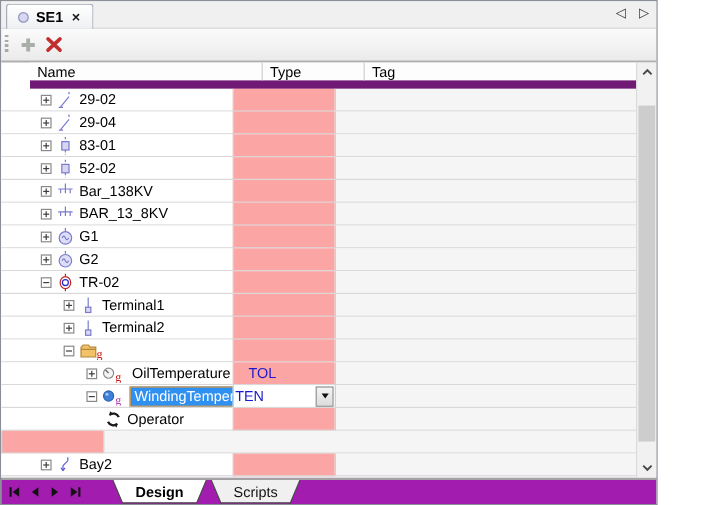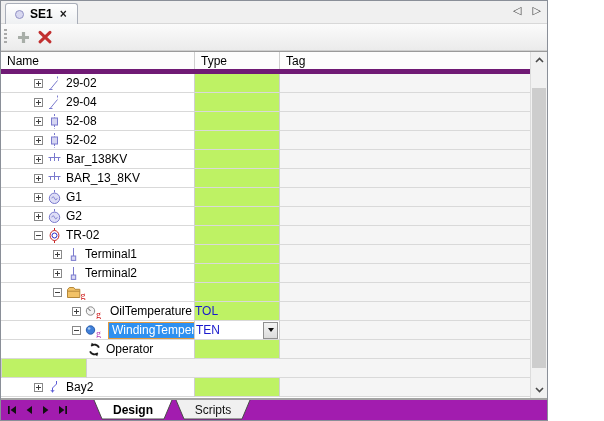--- a/index.html
+++ b/index.html
@@ -24,30 +24,30 @@
   
   .toolbar { height:27px; background:linear-gradient(#fbfbfb,#ebebeb); border-bottom:1px solid #cfcfcf;
              display:flex; align-items:center; padding-left:3px; }
   .grip { width:3px; height:16px; margin-right:5px;
           background:repeating-linear-gradient(#a9a9a9 0 2px, transparent 2px 4px); }
   .tool-btn { width:22px; height:22px; display:flex; align-items:center; justify-content:center; }
 
   
   .grid { flex:1; background:#fff; border-top:1px solid #9b9b9b; position:relative; overflow:hidden; }
   .grid-inner { position:absolute; left:0; top:0; right:17px; bottom:0; }
-  .ghead { height:22px; display:flex; background:#fdfdfd; border-bottom:5px solid #701a75; }
+  .ghead { height:22px; display:flex; background:#fdfdfd; border-bottom:7px solid #701a75;margin-left:24px; }
   .ghead .hc { display:flex; align-items:center; padding-left:6px; }
   .hc-name { width:193px; }
   .hc-type { width:85px; border-left:1px solid #cfcfcf; padding-left:5px; }
   .hc-tag  { flex:1;     border-left:1px solid #cfcfcf; padding-left:5px;text-align:right; }
 
   .row { height:19px; display:flex; align-items:stretch; }
   .cell { border-bottom:1px solid #d9d9d9; display:flex; align-items:center; }
   .cell-name { width:193px; background:#fff; overflow:hidden; white-space:nowrap; }
-  .cell-type { width:85px; background:#bef264; border-left:1px solid #cfcfcf; padding-left:0; }
+  .cell-type { width:85px; background:#fca5a5; border-left:1px solid #cfcfcf; padding-left:12px; }
   .cell-tag  { flex:1;    background:#f5f5f5; border-left:1px solid #cfcfcf; }
   .type-text { color:var(--type-text); }
 
   .expander { width:9px; height:9px; min-width:9px; border:1px solid #898989; background:#fff; position:relative; }
   .expander::before { content:''; position:absolute; left:1px; right:1px; top:3px; height:1px; background:#3f3f3f; }
   .expander.plus::after { content:''; position:absolute; top:1px; bottom:1px; left:3px; width:1px; background:#3f3f3f; }
   .tree-icon { margin-left:4px; display:flex; align-items:center; }
   .row-label { margin-left:4px; }
   .row-label.selected { flex:1; margin-right:1px; background:var(--sel-bg); color:var(--sel-text);
                         border:1px solid var(--sel-border); height:17px; display:flex; align-items:center;
@@ -148,21 +148,21 @@
           </div>
           <div class="row">
             <div class="cell cell-name">
               <span class="expander plus" style="margin-left: 33px;"></span>
               <span class="tree-icon">
                 <svg width="15" height="15" viewBox="0 0 15 15">
                   <path d="M7.5 0v4 M7.5 11v4" stroke="#7a7ace" stroke-dasharray="2 1.4" fill="none"></path>
                   <rect x="4.5" y="4" width="6" height="7" fill="#d6d6f2" stroke="#7a7ace"></rect>
                 </svg>
               </span>
-              <span class="row-label">52-08</span>
+              <span class="row-label">83-01</span>
             </div>
             <div class="cell cell-type">
               <span class="type-text"></span>
             </div>
             <div class="cell cell-tag">
               <span></span>
             </div>
           </div>
           <div class="row">
             <div class="cell cell-name">

